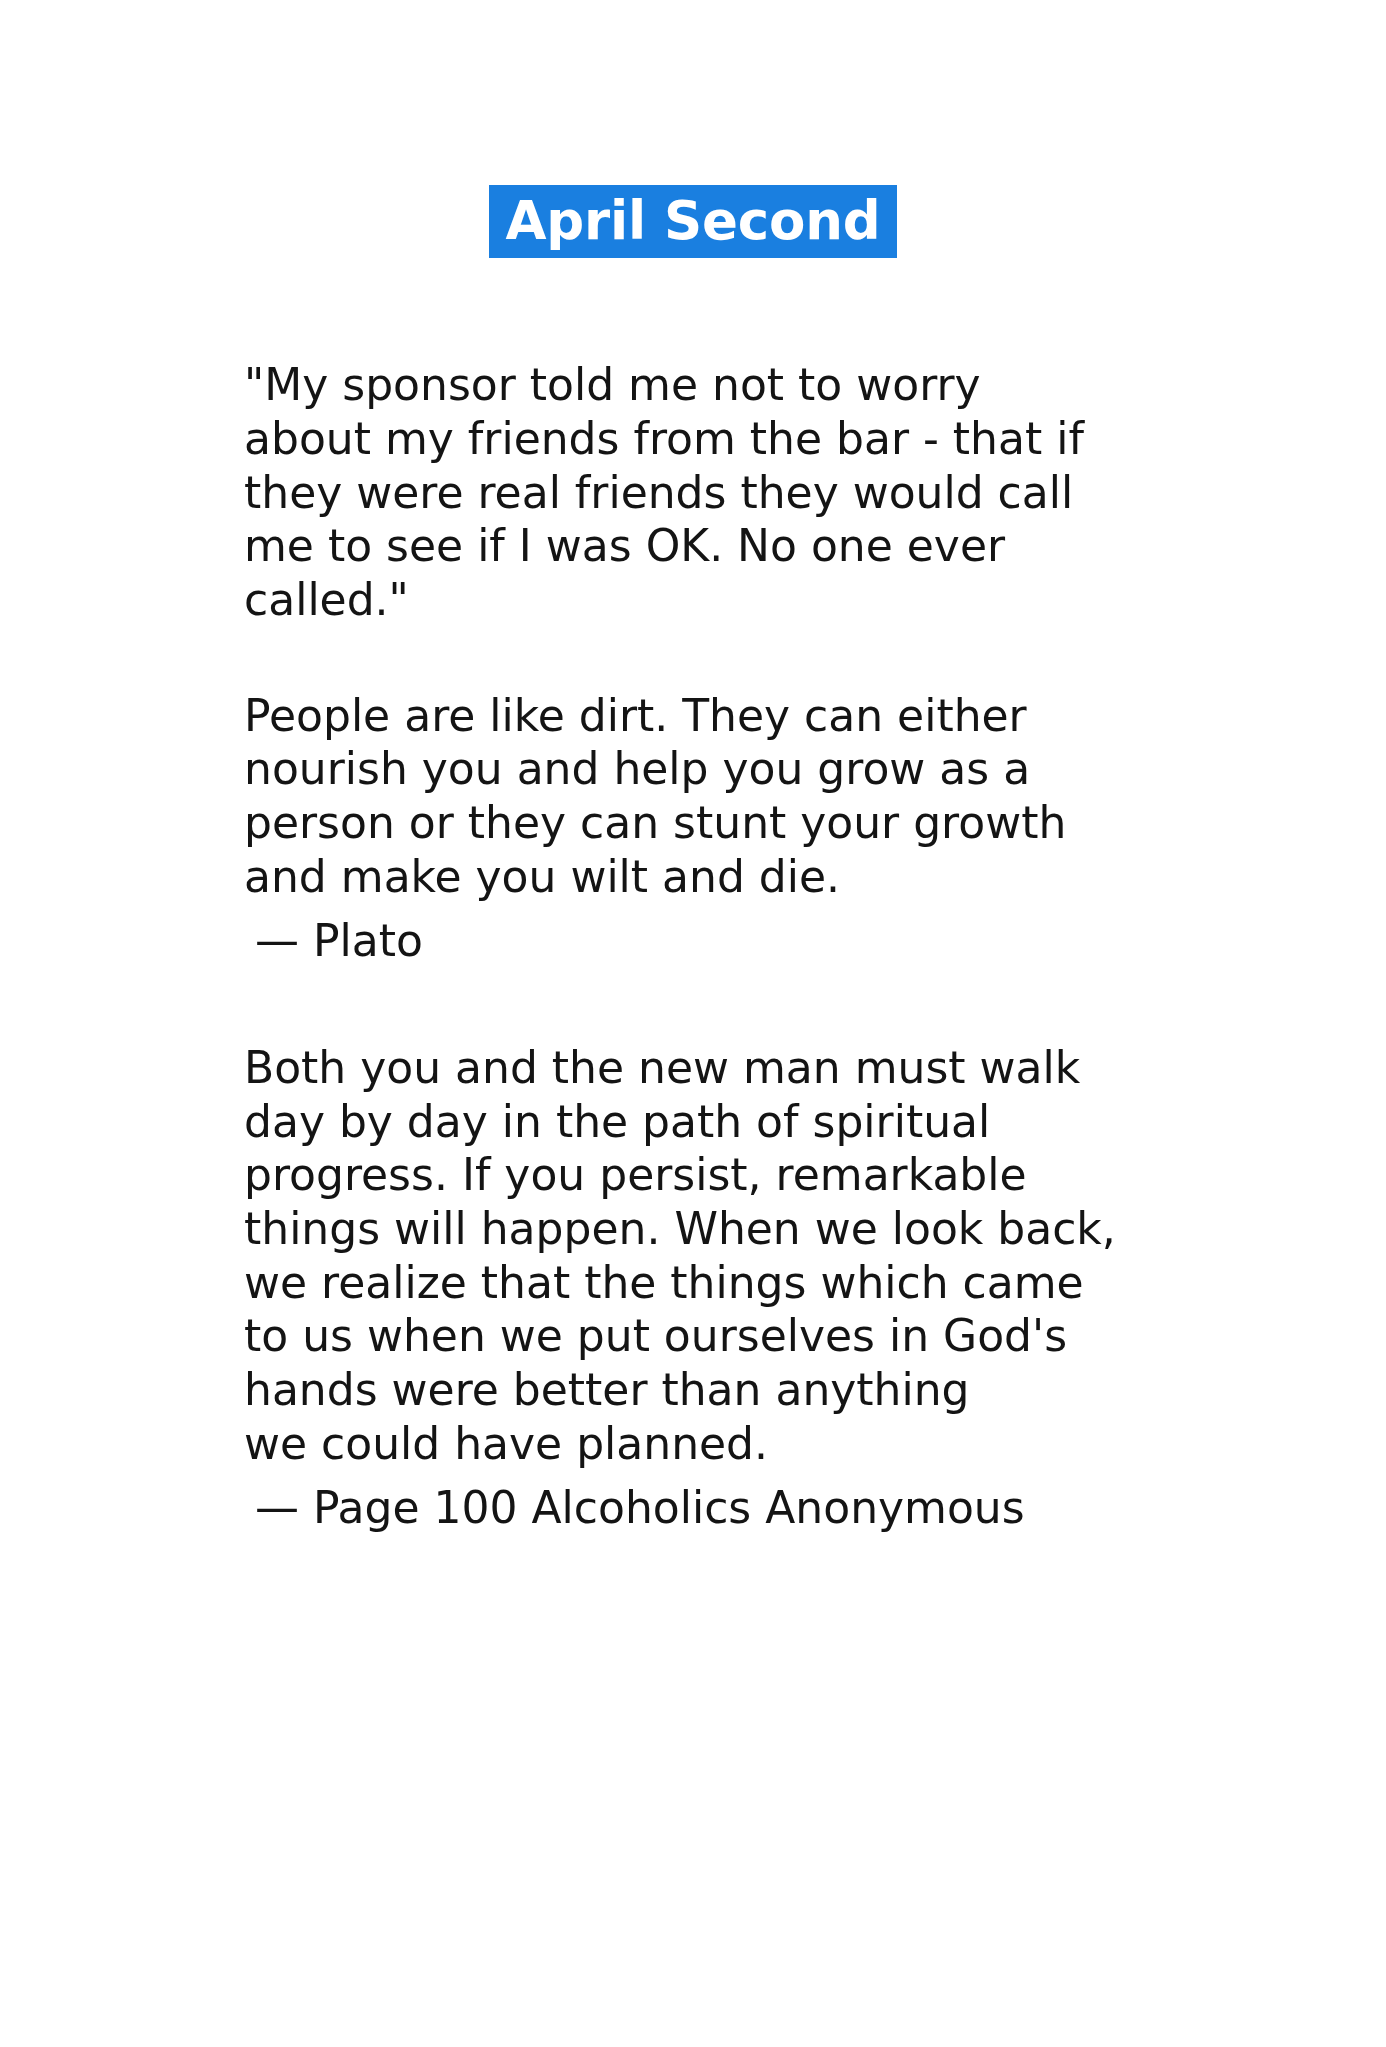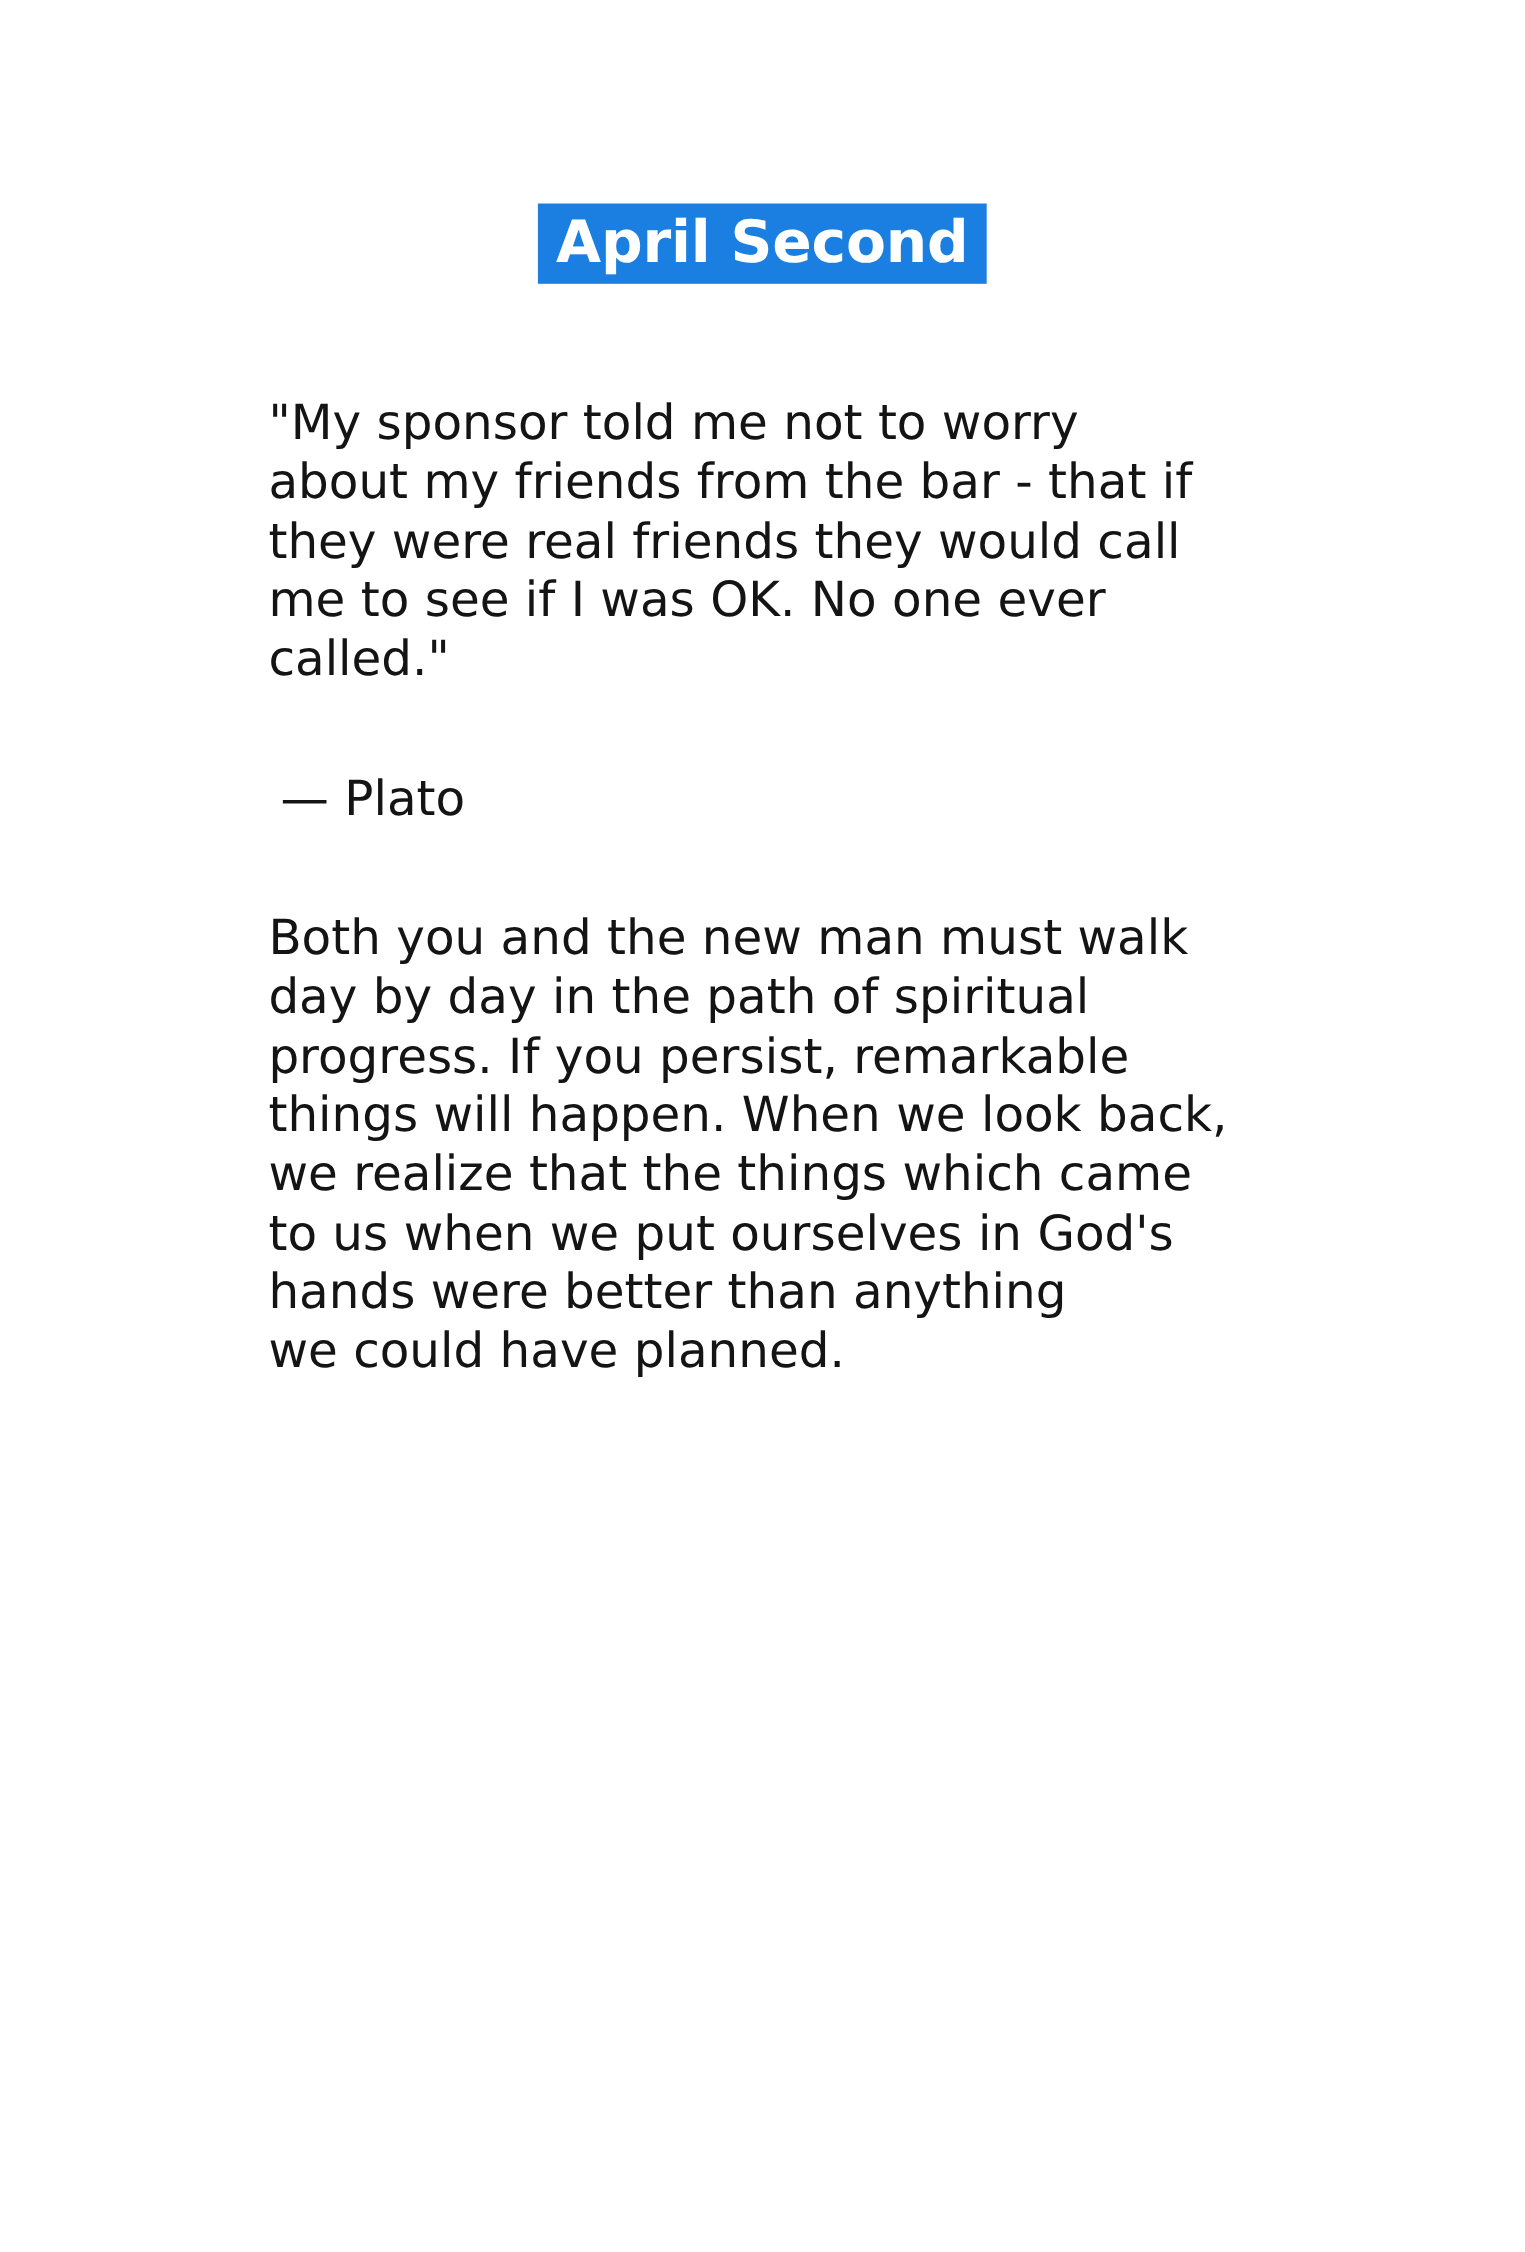--- a/index.html
+++ b/index.html
@@ -77,28 +77,33 @@
     <div class="body-block">
 
       <p class="para first-para">"My sponsor told me not to worry
 about my friends from the bar - that if
 they were real friends they would call
 me to see if I was OK.  No one ever
 called."</p>
 
       <div class="spacer-1"></div>
 
+      <p class="para">People are like dirt. They can either
+nourish you and help you grow as a
+person or they can stunt your growth
+and make you wilt and die.</p>
       <p class="attribution">— Plato</p>
 
       <div class="spacer-2"></div>
 
       <p class="para">Both you and the new man must walk
 day by day in the path of spiritual
 progress. If you persist, remarkable
 things will happen. When we look back,
 we realize that the things which came
 to us when we put ourselves in God's
 hands were better than anything
 we could have planned.</p>
+      <p class="attribution">— Page 100 Alcoholics Anonymous</p>
 
     </div>
   </div>
 </div>
 
 </body></html>

